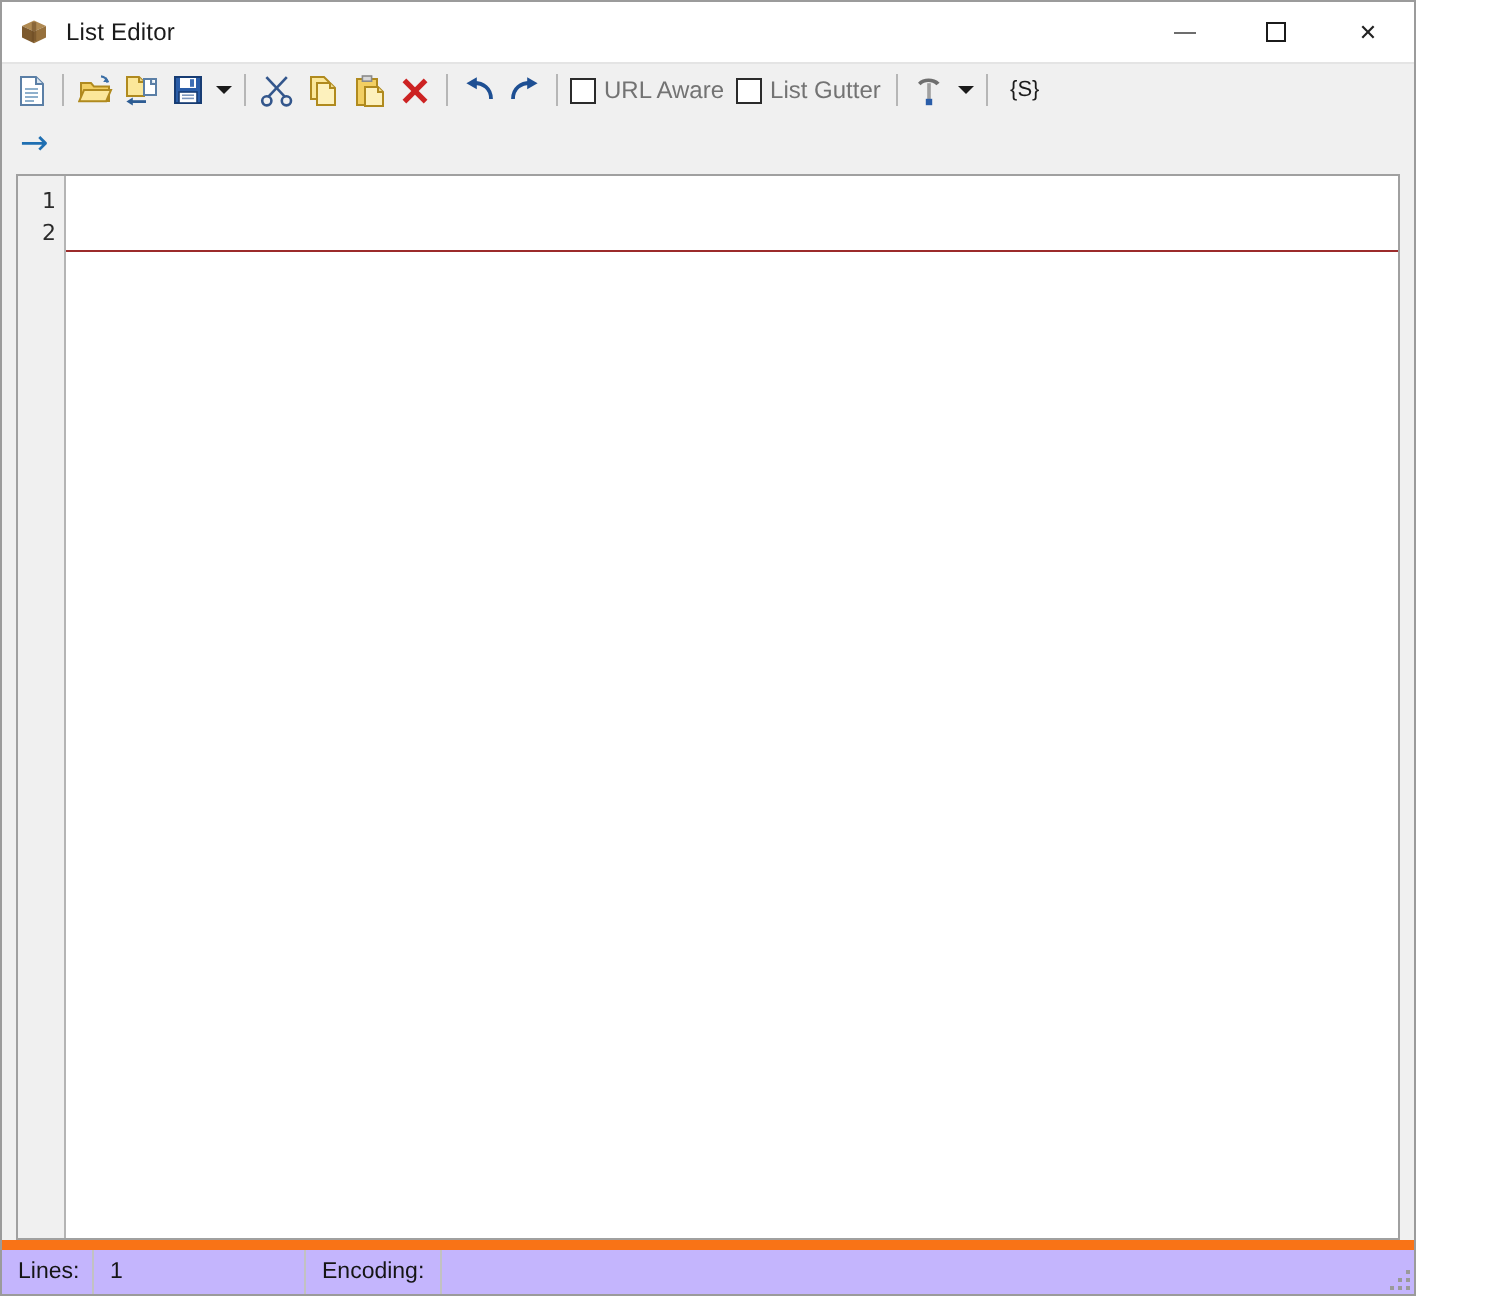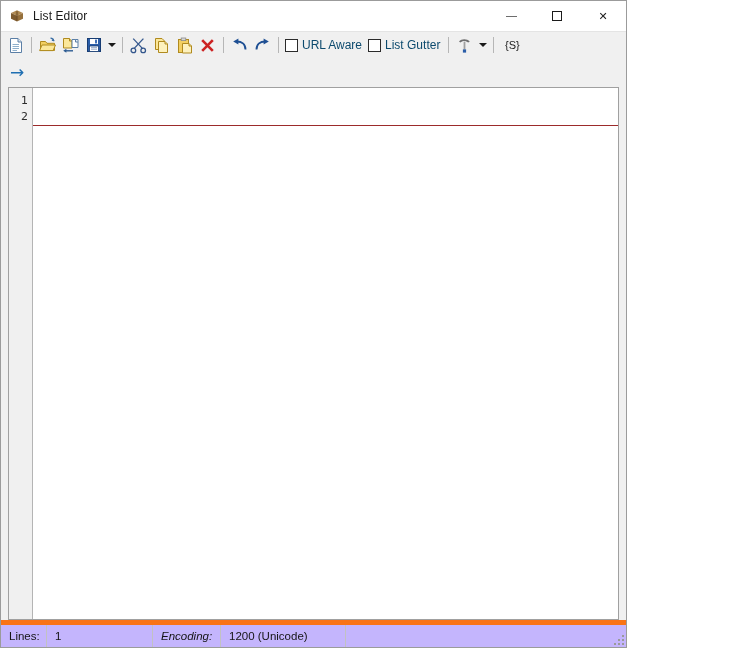--- a/index.html
+++ b/index.html
@@ -9,21 +9,21 @@
   body {
     width: 744px;
     height: 648px;
     overflow: hidden;
     font-family: "Liberation Sans", sans-serif;
     background: #ffffff;
   }
 
   .window {
     position: relative;
-    width: 627px;
+    width: 708px;
     height: 648px;
     box-sizing: border-box;
     border: 1px solid #9b9b9b;
     background: #f0f0f0;
     display: flex;
     flex-direction: column;
   }
 
   
   .titlebar {
@@ -134,21 +134,21 @@
     width: 13px;
     height: 13px;
     border: 1px solid #2b2b2b;
     background: #ffffff;
     box-sizing: border-box;
     margin-right: 4px;
     flex: 0 0 auto;
   }
   .cb-label {
     font-size: 12px;
-    color: #0c4a6e;
+    color: #737373;
     line-height: 1;
     white-space: nowrap;
   }
   .tb-s-btn {
     min-width: 22px;
     height: 22px;
     display: flex;
     align-items: center;
     justify-content: center;
     font-size: 11px;
@@ -248,21 +248,21 @@
     align-items: center;
     padding-left: 8px;
     border-right: 1px solid #c2c2c2;
     font-size: 11.5px;
     color: #151515;
     box-sizing: border-box;
     white-space: nowrap;
   }
   .sb-label { width: 46px; }
   .sb-value1 { width: 106px; }
-  .sb-enc { width: 68px; font-style: italic; }
+  .sb-enc { width: 68px; }
   .sb-encval { width: 125px; }
   .sb-rest { flex: 1 1 auto; border-right: none; }
   .grip {
     position: absolute;
     right: 2px;
     bottom: 2px;
     width: 12px;
     height: 12px;
   }
   .grip i {
@@ -467,21 +467,20 @@
     </div>
     <div class="code-area">
       <div class="active-line-rule"></div>
     </div>
   </div>
 
   <div class="statusbar">
     <div class="sb-panel sb-label">Lines:</div>
     <div class="sb-panel sb-value1">1</div>
     <div class="sb-panel sb-enc">Encoding:</div>
-    <div class="sb-panel sb-encval">1200  (Unicode)</div>
     <div class="sb-panel sb-rest"></div>
     <div class="grip">
       <i style="right:0;bottom:0"></i>
       <i style="right:4px;bottom:0"></i>
       <i style="right:8px;bottom:0"></i>
       <i style="right:0;bottom:4px"></i>
       <i style="right:4px;bottom:4px"></i>
       <i style="right:0;bottom:8px"></i>
     </div>
   </div>

